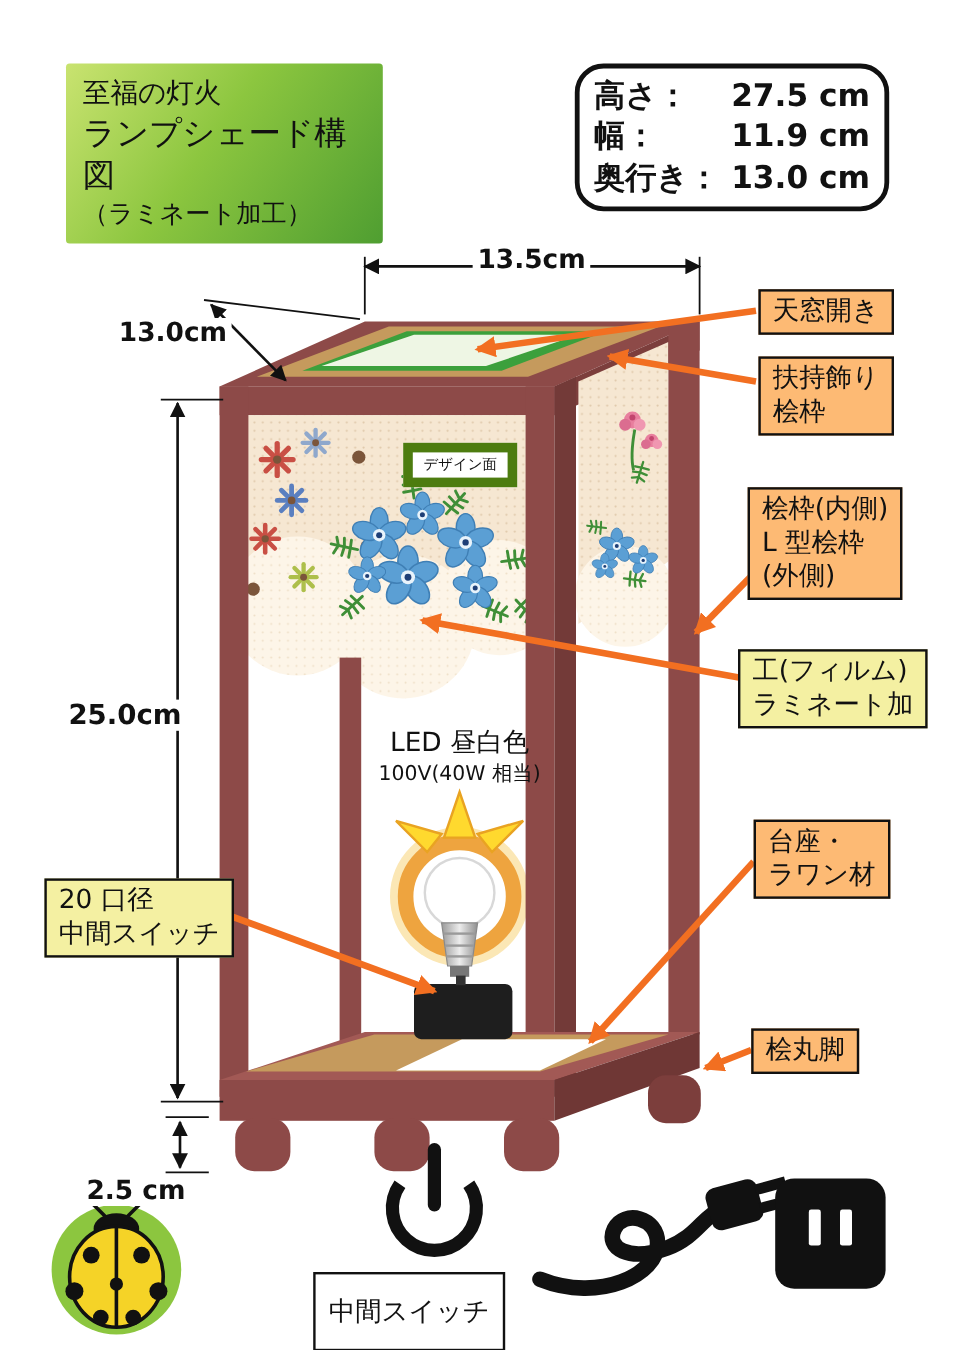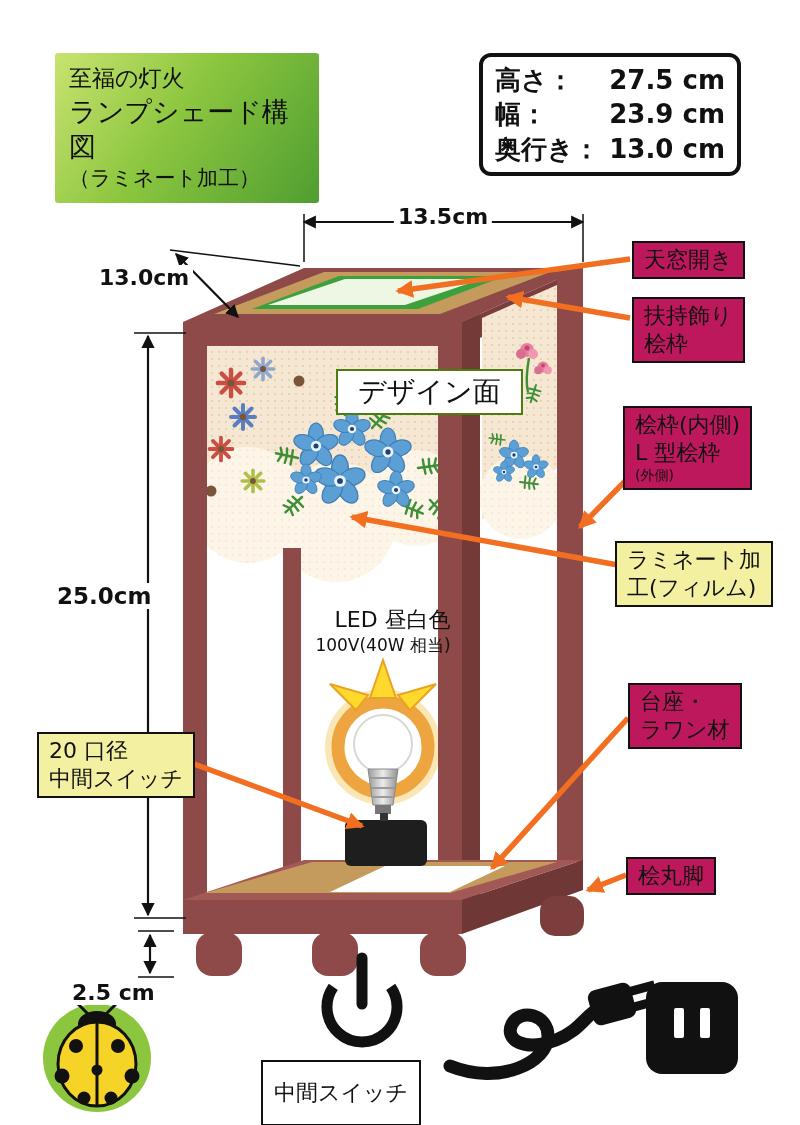--- a/index.html
+++ b/index.html
@@ -6,32 +6,32 @@
   html,body{width:800px;height:1125px}
   body{position:relative;background:#ffffff;font-family:"DejaVu Sans","Liberation Sans",sans-serif;color:#111;overflow:hidden}
   svg.art{position:absolute;left:0;top:0;z-index:1}
   .title-box{position:absolute;left:55px;top:53px;width:264px;z-index:2;
     background:linear-gradient(125deg,#c9e370 0%,#8cc63f 45%,#4f9e31 100%);
     padding:10px 14px;border-radius:3px;color:#111}
   .title-box .t1{font-size:23px;line-height:1.35}
   .title-box .t2{font-size:27px;line-height:1.3}
   .title-box .t3{font-size:21px;line-height:1.35}
   .spec-box{position:absolute;left:479px;top:53px;width:262px;z-index:2;
-    background:#fff;border:4px solid #111;border-radius:12px;padding:6px 12px}
+    background:#fff;border:4px solid #111;border-radius:24px;padding:6px 12px}
   .spec-row{display:flex;justify-content:space-between;font-size:26px;font-weight:bold;line-height:1.32}
-  .callout{position:absolute;z-index:2;background:#be185d;border:2.5px solid #111;
+  .callout{position:absolute;z-index:2;background:#fdba74;border:2.5px solid #111;
     padding:3px 10px;font-size:22px;line-height:1.28;white-space:nowrap}
   .callout.yellow{background:#f4f0a2;border-width:2px}
-  .callout .small{font-size:14px}
+  .callout .small{font-size:22px}
   .dim{position:absolute;z-index:2;font-size:22px;font-weight:bold;background:#fff;padding:0 4px;white-space:nowrap}
   .dim.center{transform:translateX(-50%)}
   .design-label{position:absolute;left:336px;top:369px;z-index:2;background:#fff;
-    border:2px solid #4d7c0f;padding:2px 20px;font-size:28px;white-space:nowrap}
+    border:8px solid #4d7c0f;padding:2px 9px;font-size:12px;white-space:nowrap}
   .led-label{position:absolute;left:383px;top:606px;transform:translateX(-50%);
-    z-index:2;text-align:right;white-space:nowrap}
+    z-index:2;text-align:center;white-space:nowrap}
   .led-label .l1{font-size:22px;line-height:1.25}
   .led-label .l2{font-size:17px;line-height:1.3}
   .switch-label{position:absolute;left:261px;top:1060px;z-index:2;background:#fff;
     border:2.5px solid #111;padding:16px 11px;font-size:22px;white-space:nowrap}
 </style>
 </head>
 <body>
 
 <svg class="art" width="800" height="1125" viewBox="0 0 800 1125">
   <defs>
@@ -276,21 +276,21 @@
   <div class="t3">（ラミネート加工）</div>
 </div>
 
 <div class="spec-box">
   <div class="spec-row">
     <span>高さ：</span>
     <span>27.5 cm</span>
   </div>
   <div class="spec-row">
     <span>幅：</span>
-    <span>23.9 cm</span>
+    <span>11.9 cm</span>
   </div>
   <div class="spec-row">
     <span>奥行き：</span>
     <span>13.0 cm</span>
   </div>
 </div>
 
 <div class="dim center" style="left:443px;top:204px">13.5cm</div>
 <div class="dim" style="left:95px;top:265px">13.0cm</div>
 <div class="dim" style="left:53px;top:583px;font-size:23px">25.0cm</div>
@@ -305,22 +305,22 @@
   <div>桧枠</div>
 </div>
 
 <div class="callout" style="left:623px;top:406px">
   <div>桧枠(内側)</div>
   <div>L 型桧枠</div>
   <div class="small">(外側)</div>
 </div>
 
 <div class="callout yellow" style="left:615px;top:541px">
+  <div>工(フィルム)</div>
   <div>ラミネート加</div>
-  <div>工(フィルム)</div>
 </div>
 
 <div class="callout" style="left:628px;top:683px">
   <div>台座・</div>
   <div>ラワン材</div>
 </div>
 
 <div class="callout" style="left:626px;top:857px">
   <span>桧丸脚</span>
 </div>

